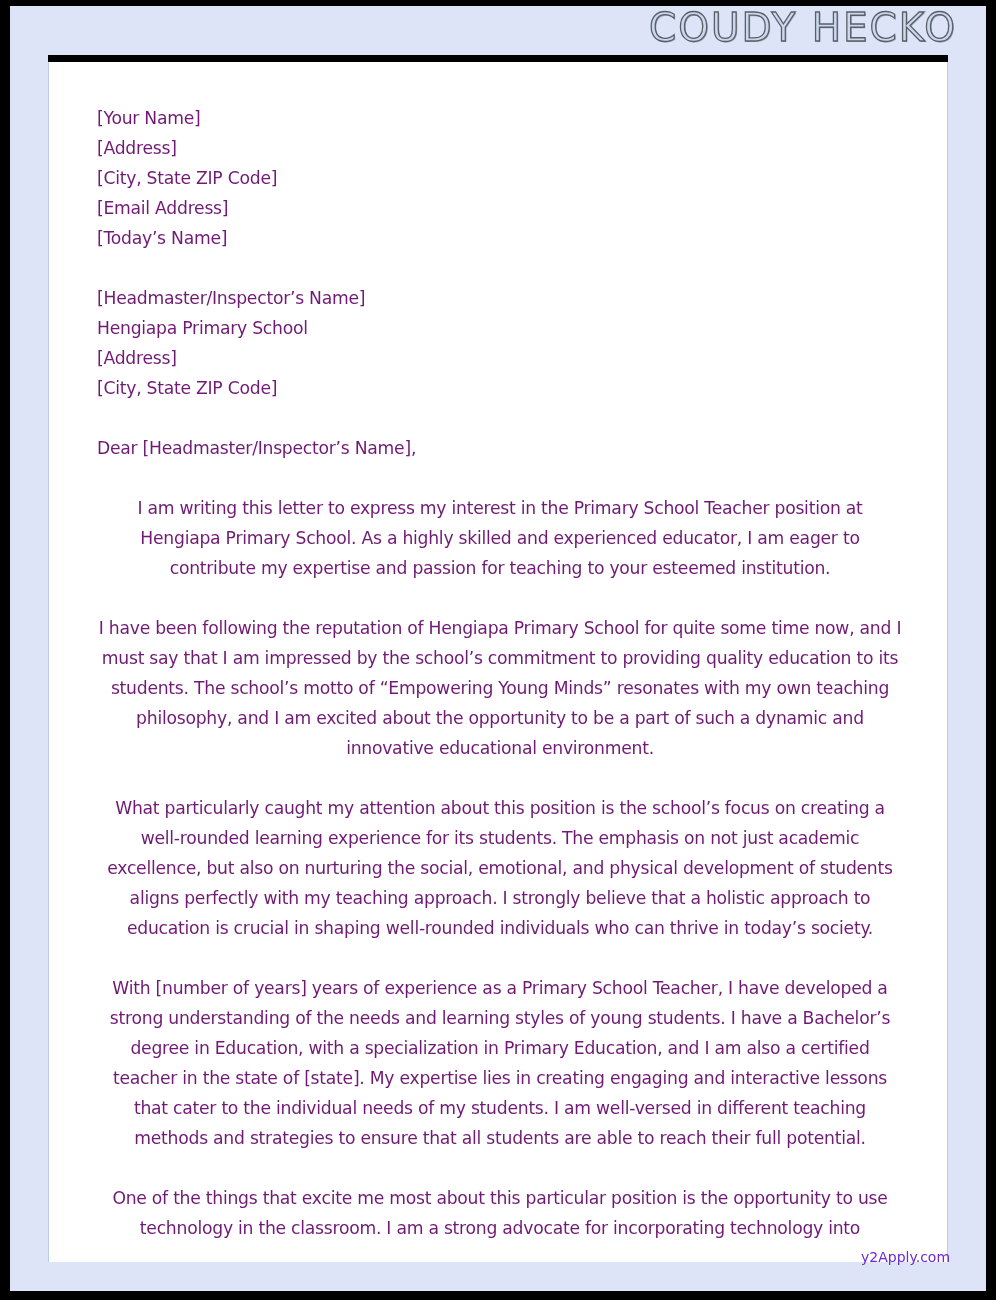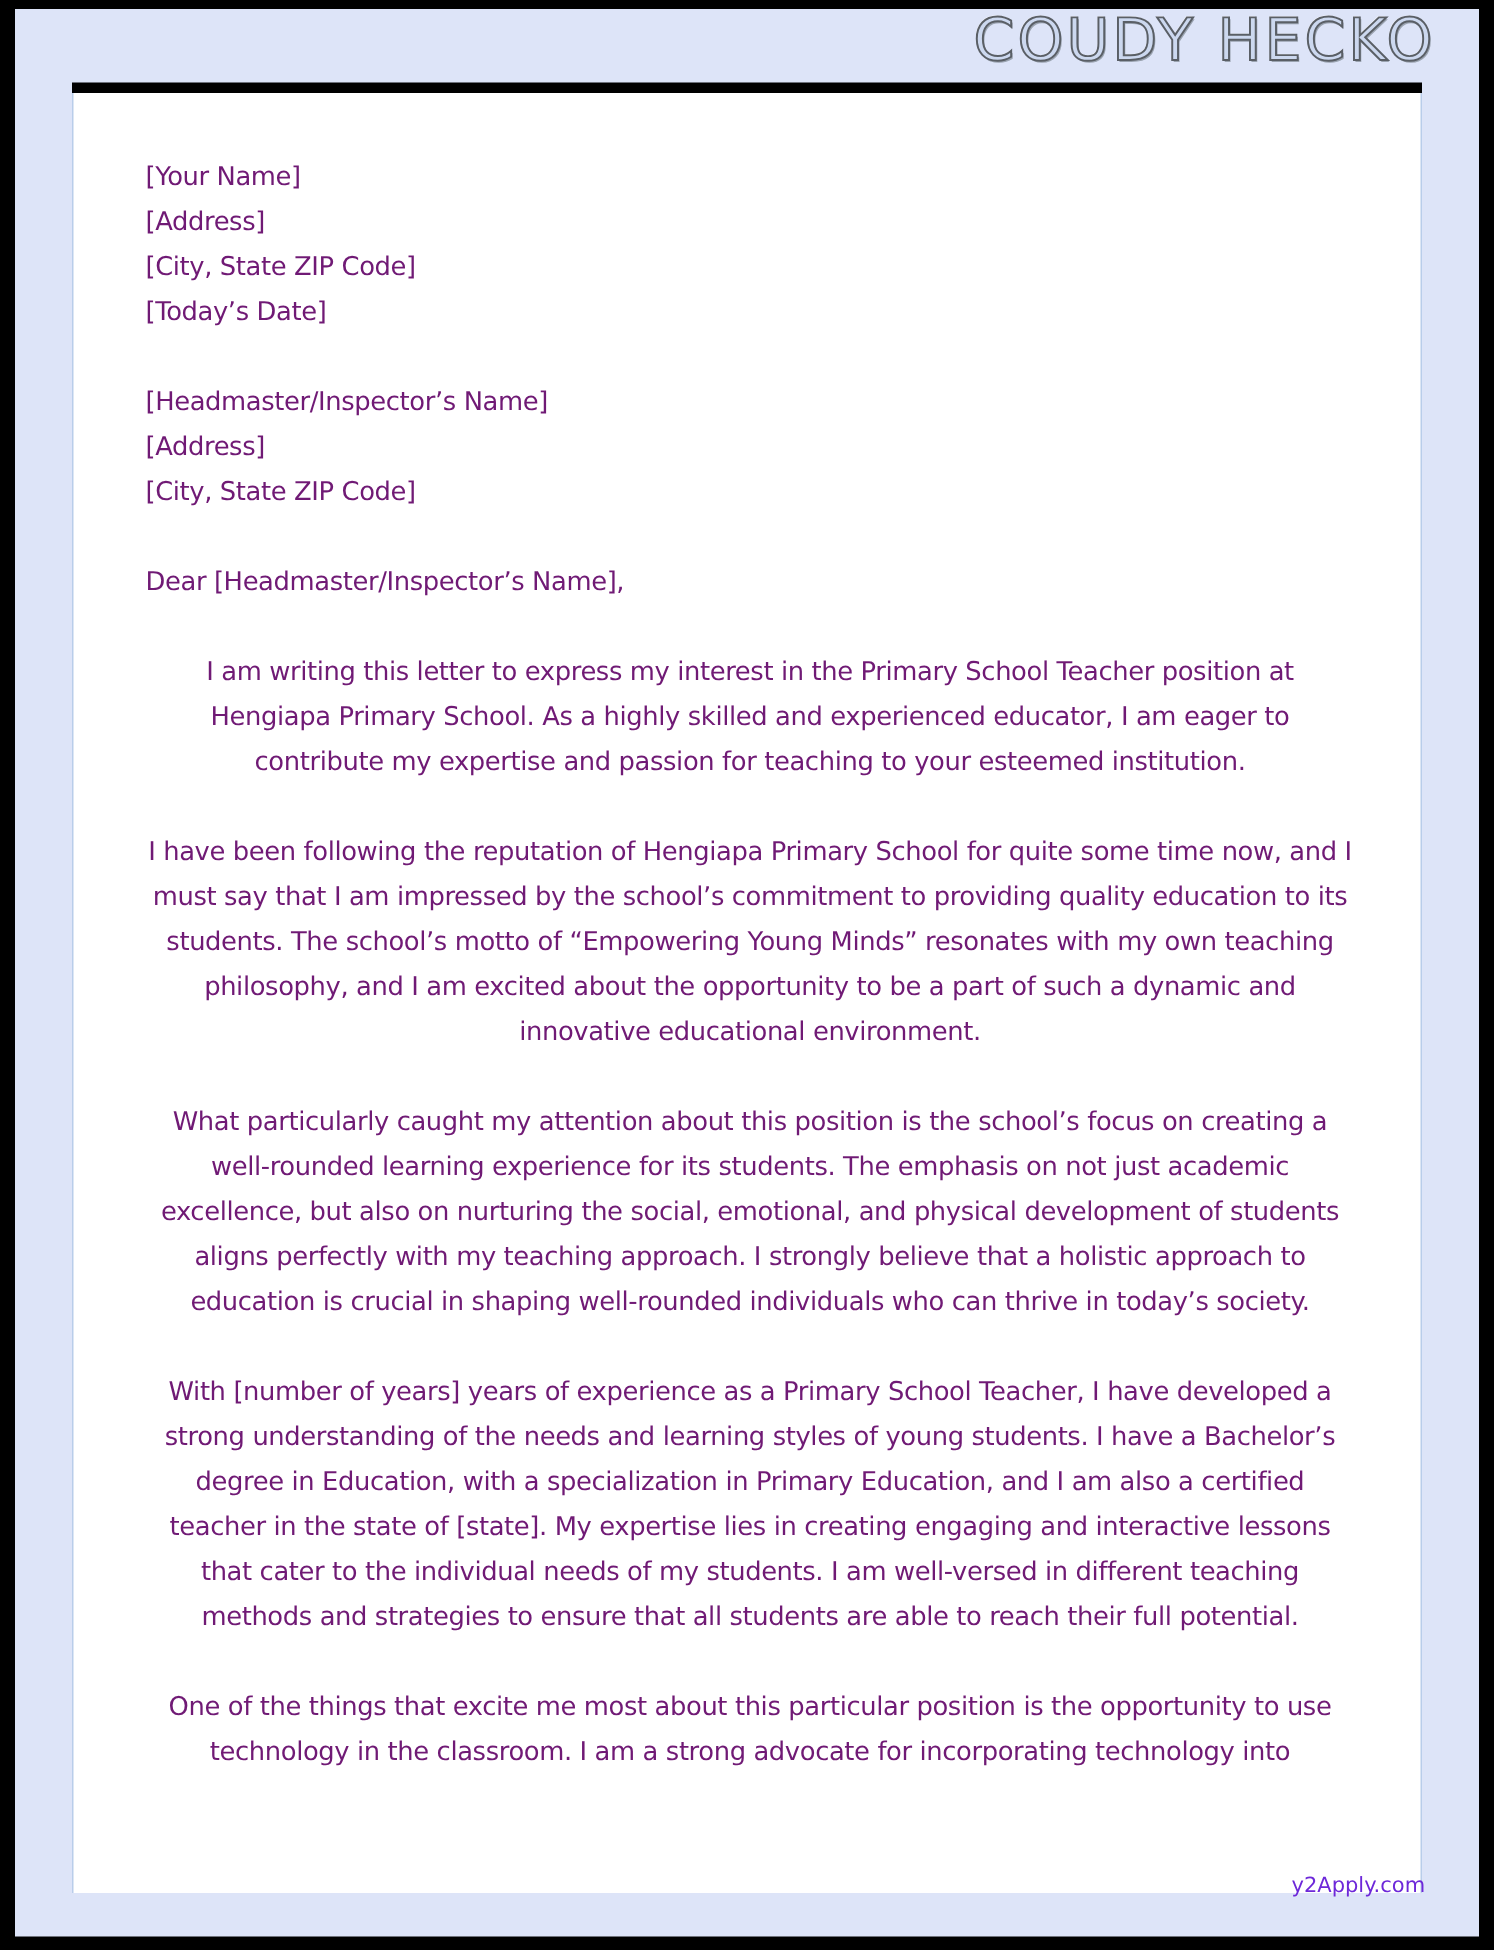--- a/index.html
+++ b/index.html
@@ -143,25 +143,27 @@
     <div id="header-rule"></div>
 
     <div id="document-page">
 
       <div id="letter-body">
 
         <div class="addr-block">
           <span class="addr-line">[Your Name]</span>
           <span class="addr-line">[Address]</span>
           <span class="addr-line">[City, State ZIP Code]</span>
-          <span class="addr-line">[Today’s Date]</span>
+          <span class="addr-line">[Email Address]</span>
+          <span class="addr-line">[Today’s Name]</span>
         </div>
 
         <div class="addr-block">
           <span class="addr-line">[Headmaster/Inspector’s Name]</span>
+          <span class="addr-line">Hengiapa Primary School</span>
           <span class="addr-line">[Address]</span>
           <span class="addr-line">[City, State ZIP Code]</span>
         </div>
 
         <p class="salutation">Dear [Headmaster/Inspector’s Name],</p>
 
         <p class="letter-para">I am writing this letter to express my interest in the Primary School Teacher position at Hengiapa Primary School. As a highly skilled and experienced educator, I am eager to contribute my expertise and passion for teaching to your esteemed institution.</p>
         <p class="letter-para">I have been following the reputation of Hengiapa Primary School for quite some time now, and I must say that I am impressed by the school’s commitment to providing quality education to its students. The school’s motto of “Empowering Young Minds” resonates with my own teaching philosophy, and I am excited about the opportunity to be a part of such a dynamic and innovative educational environment.</p>
         <p class="letter-para">What particularly caught my attention about this position is the school’s focus on creating a well-rounded learning experience for its students. The emphasis on not just academic excellence, but also on nurturing the social, emotional, and physical development of students aligns perfectly with my teaching approach. I strongly believe that a holistic approach to education is crucial in shaping well-rounded individuals who can thrive in today’s society.</p>
         <p class="letter-para">With [number of years] years of experience as a Primary School Teacher, I have developed a strong understanding of the needs and learning styles of young students. I have a Bachelor’s degree in Education, with a specialization in Primary Education, and I am also a certified teacher in the state of [state]. My expertise lies in creating engaging and interactive lessons that cater to the individual needs of my students. I am well-versed in different teaching methods and strategies to ensure that all students are able to reach their full potential.</p>

